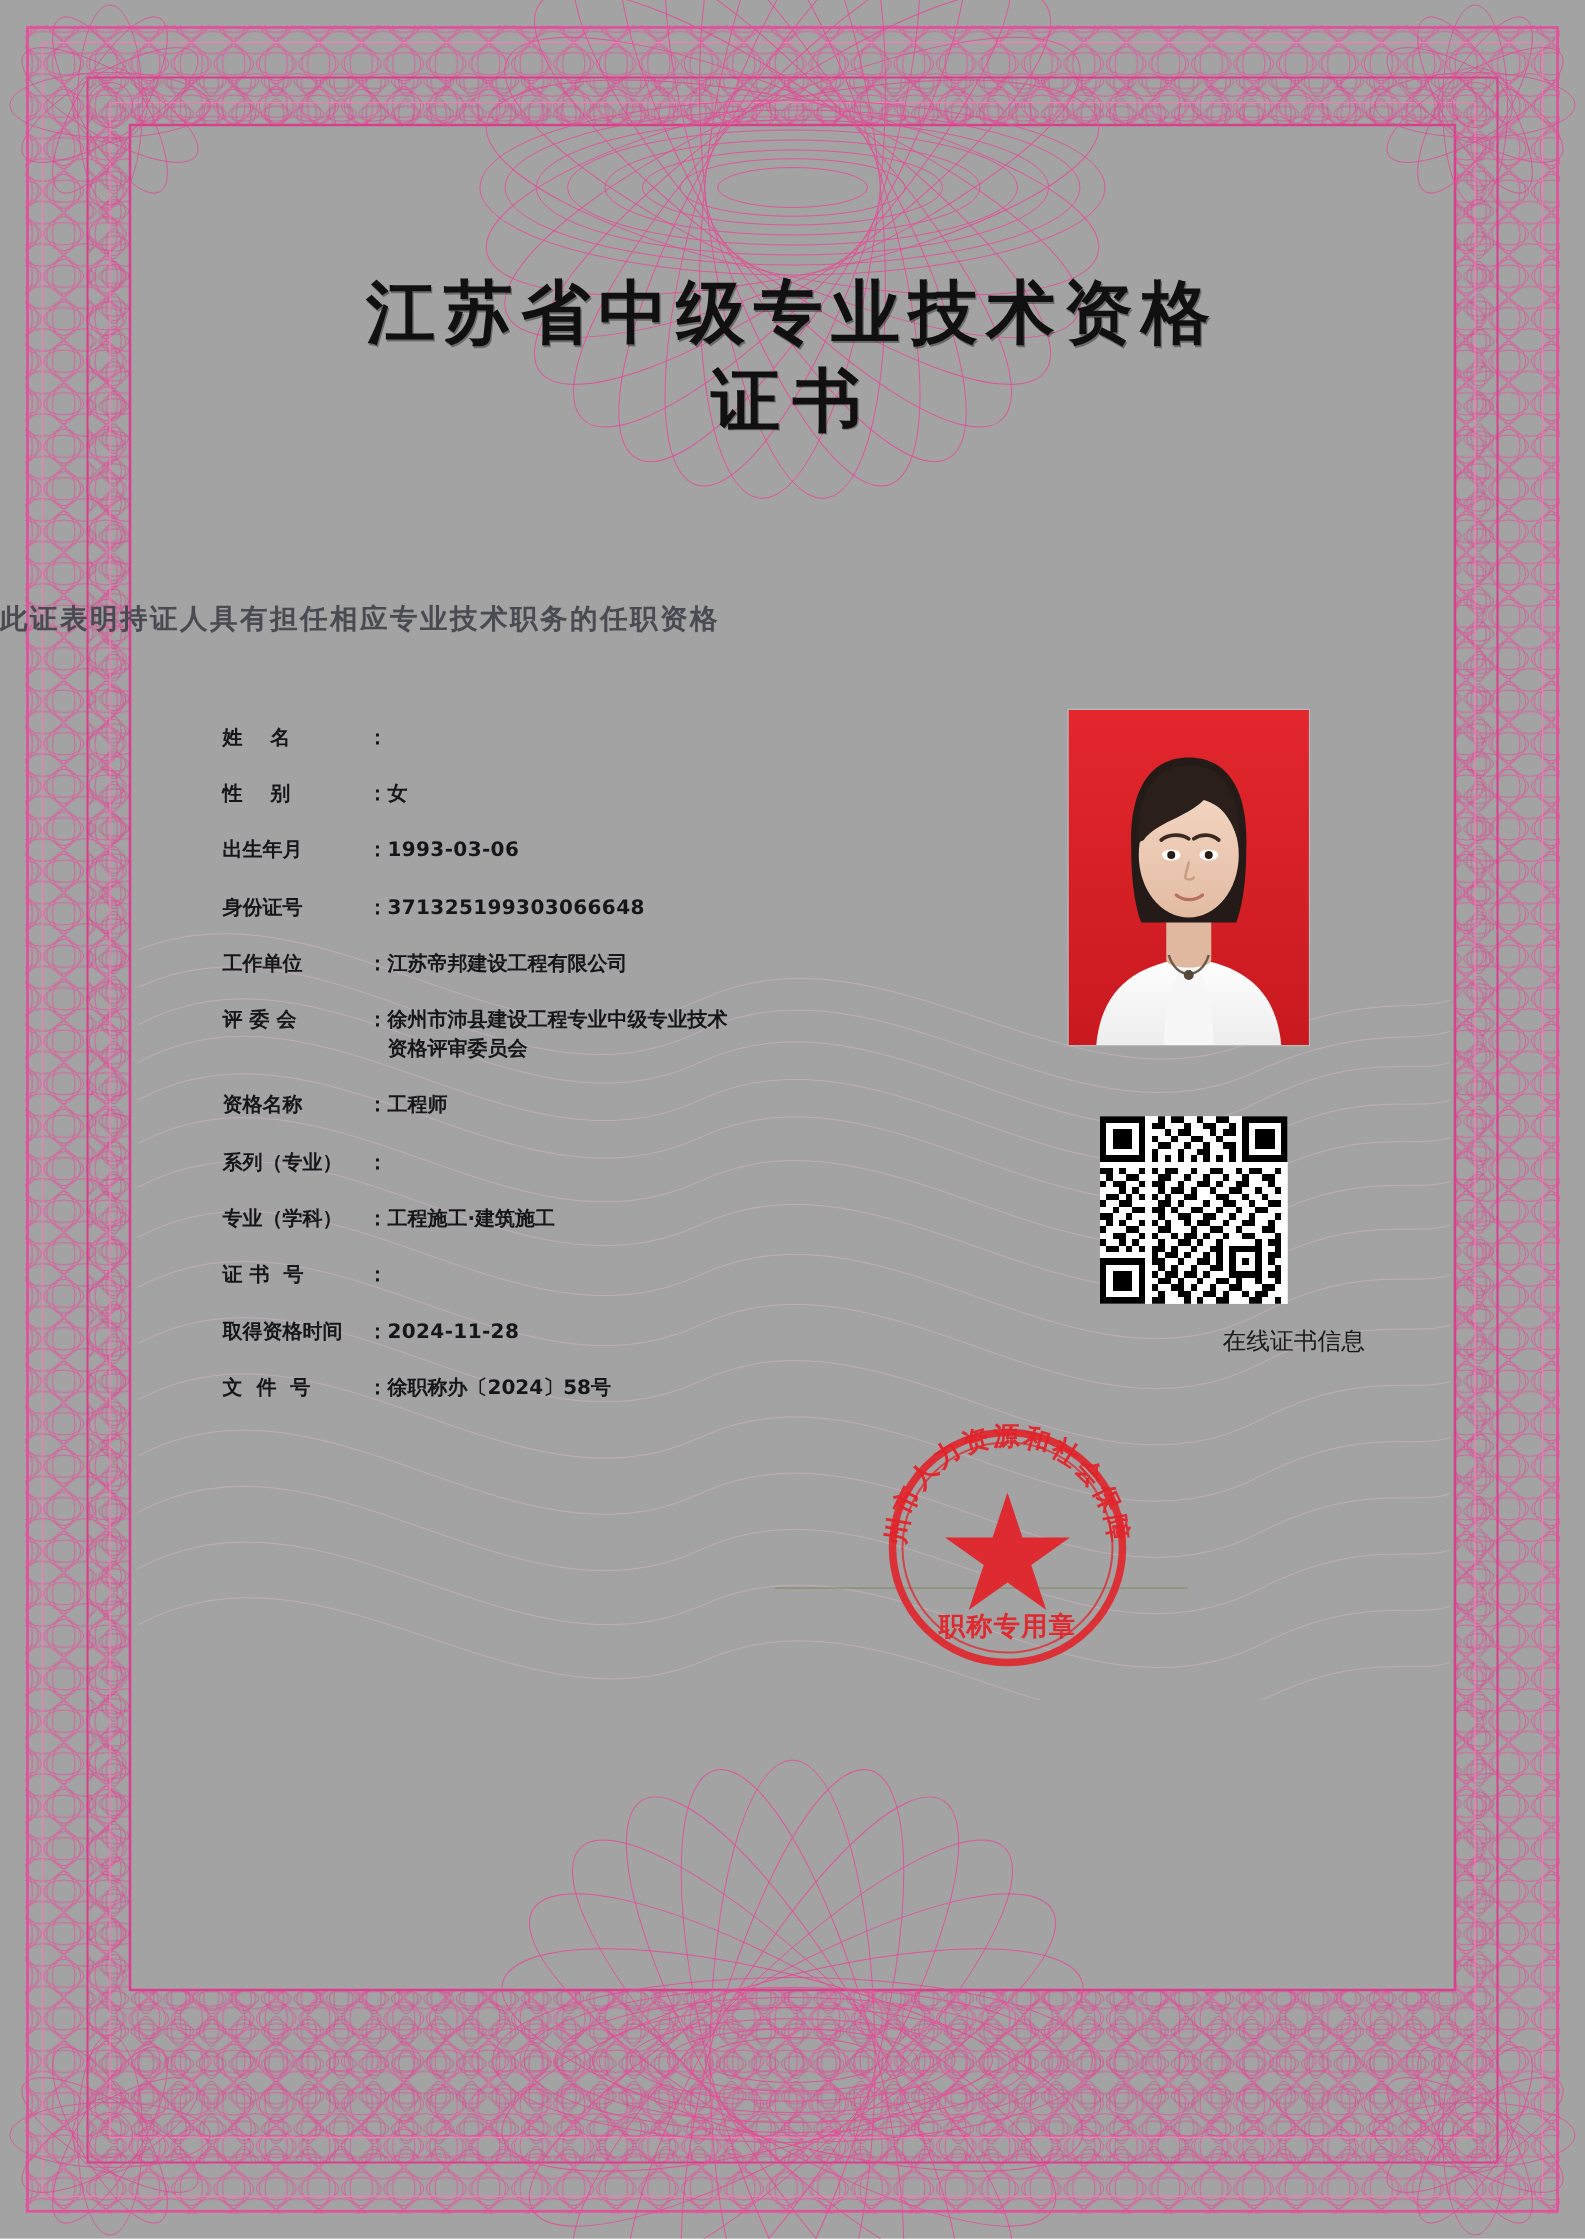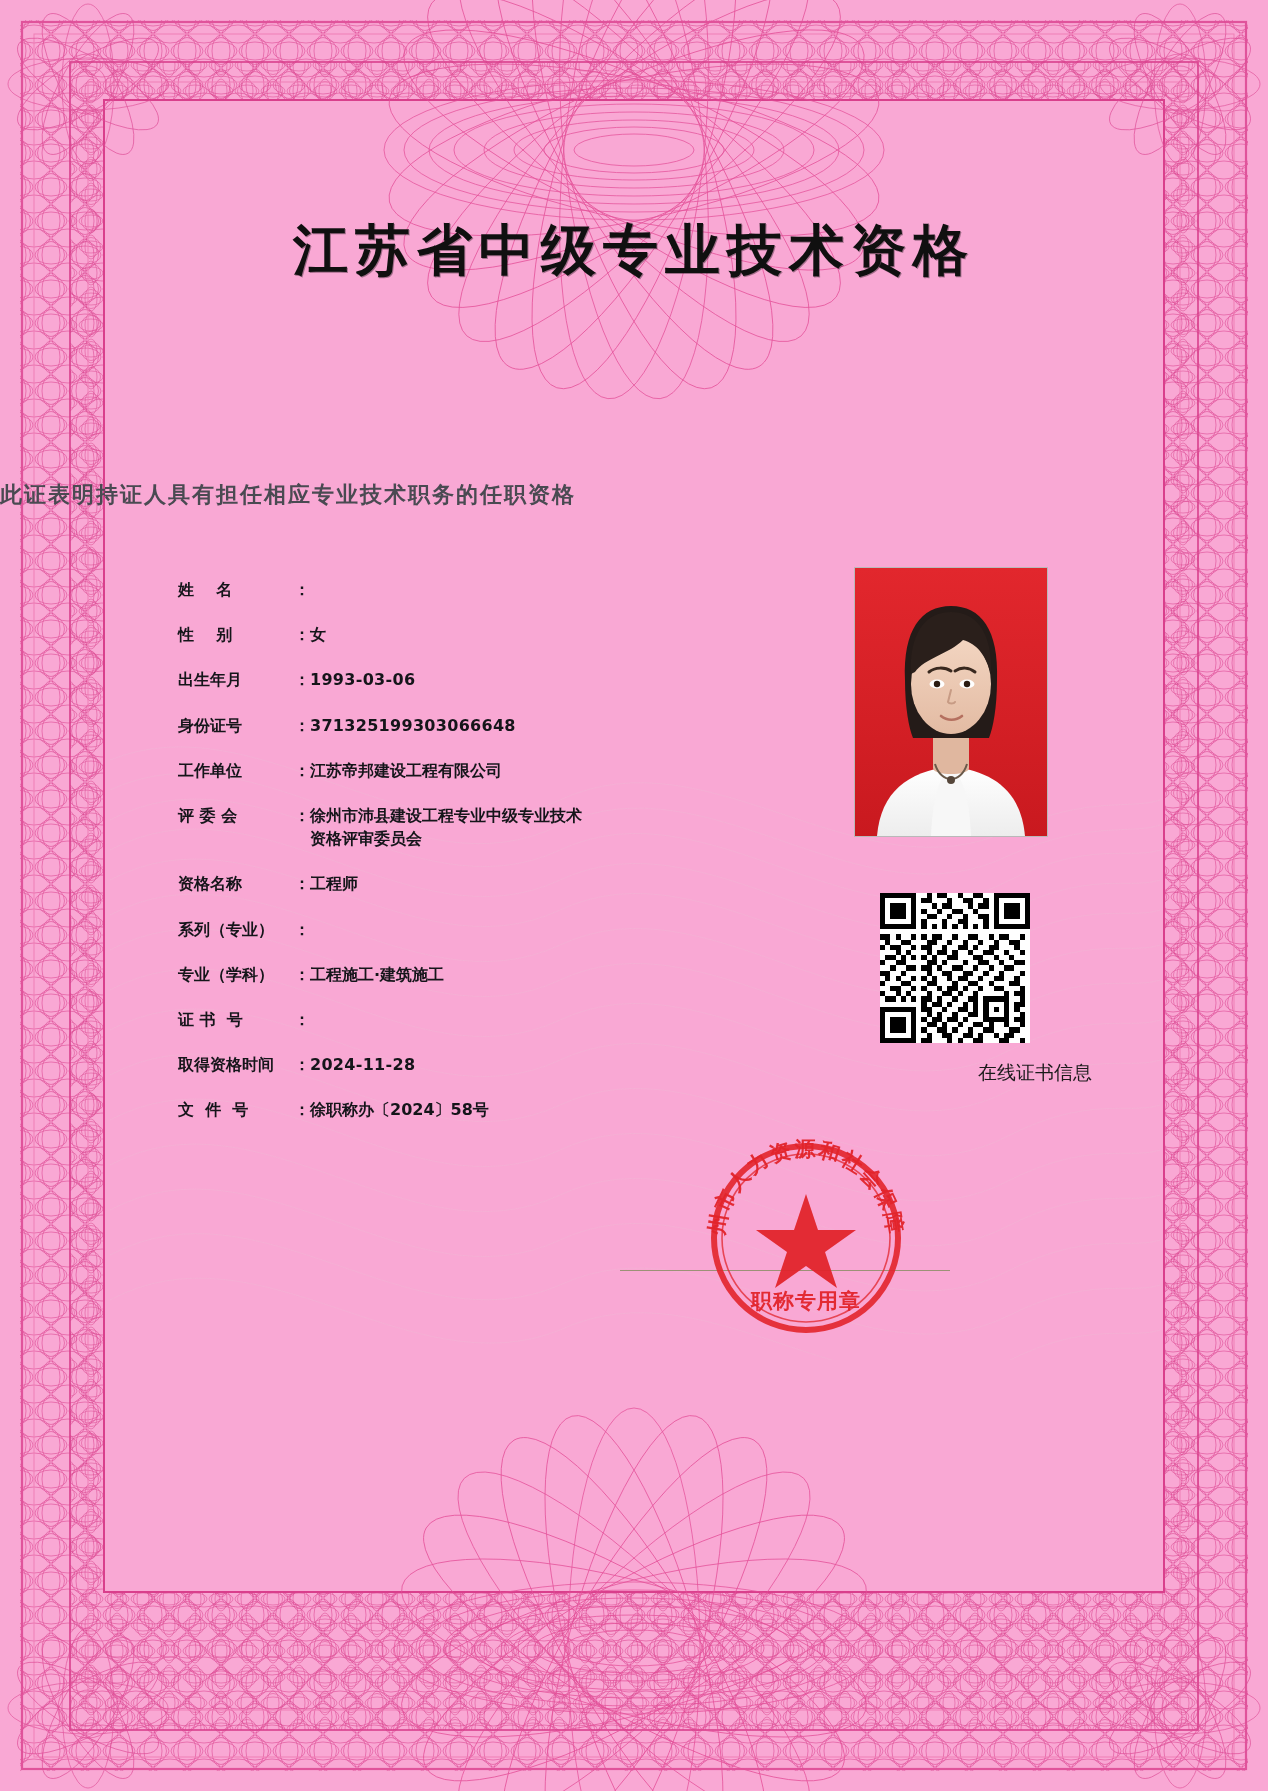--- a/index.html
+++ b/index.html
@@ -12,21 +12,21 @@
     height: 1791px;
     font-family: "Liberation Sans", sans-serif;
     overflow: hidden;
   }
 
   
   .cert-page {
     position: relative;
     width: 1268px;
     height: 1791px;
-    background: #f9a8d4;
+    background: #a3a3a3;
     overflow: hidden;
   }
 
   
   .border-art {
     position: absolute;
     inset: 0;
     pointer-events: none;
   }
   .border-art svg { display: block; }
@@ -356,20 +356,21 @@
         <path d="M0,555 C150,475 300,650 450,585 C600,515 750,690 900,615 C980,575 1020,595 1050,585"></path>
         <path d="M0,600 C150,520 300,690 450,630 C600,560 750,730 900,660 C980,620 1020,640 1050,630"></path>
         <path d="M0,60  C150,0   300,170 450,100 C600,30  750,200 900,130 C980,95  1020,110 1050,100"></path>
         <path d="M0,90  C150,20  300,200 450,125 C600,55  750,230 900,155 C980,120 1020,135 1050,125"></path>
       </g>
     </svg>
   </div>
 
   <div class="title-block">
     <div class="title-main">江苏省中级专业技术资格</div>
+    <div class="title-sub">证书</div>
   </div>
   <div class="tagline">此证表明持证人具有担任相应专业技术职务的任职资格</div>
 
   <div class="fields">
 
     <div class="field-row">
       <span class="field-label">姓    名</span>
       <span class="field-colon">：</span>
     </div>
 

